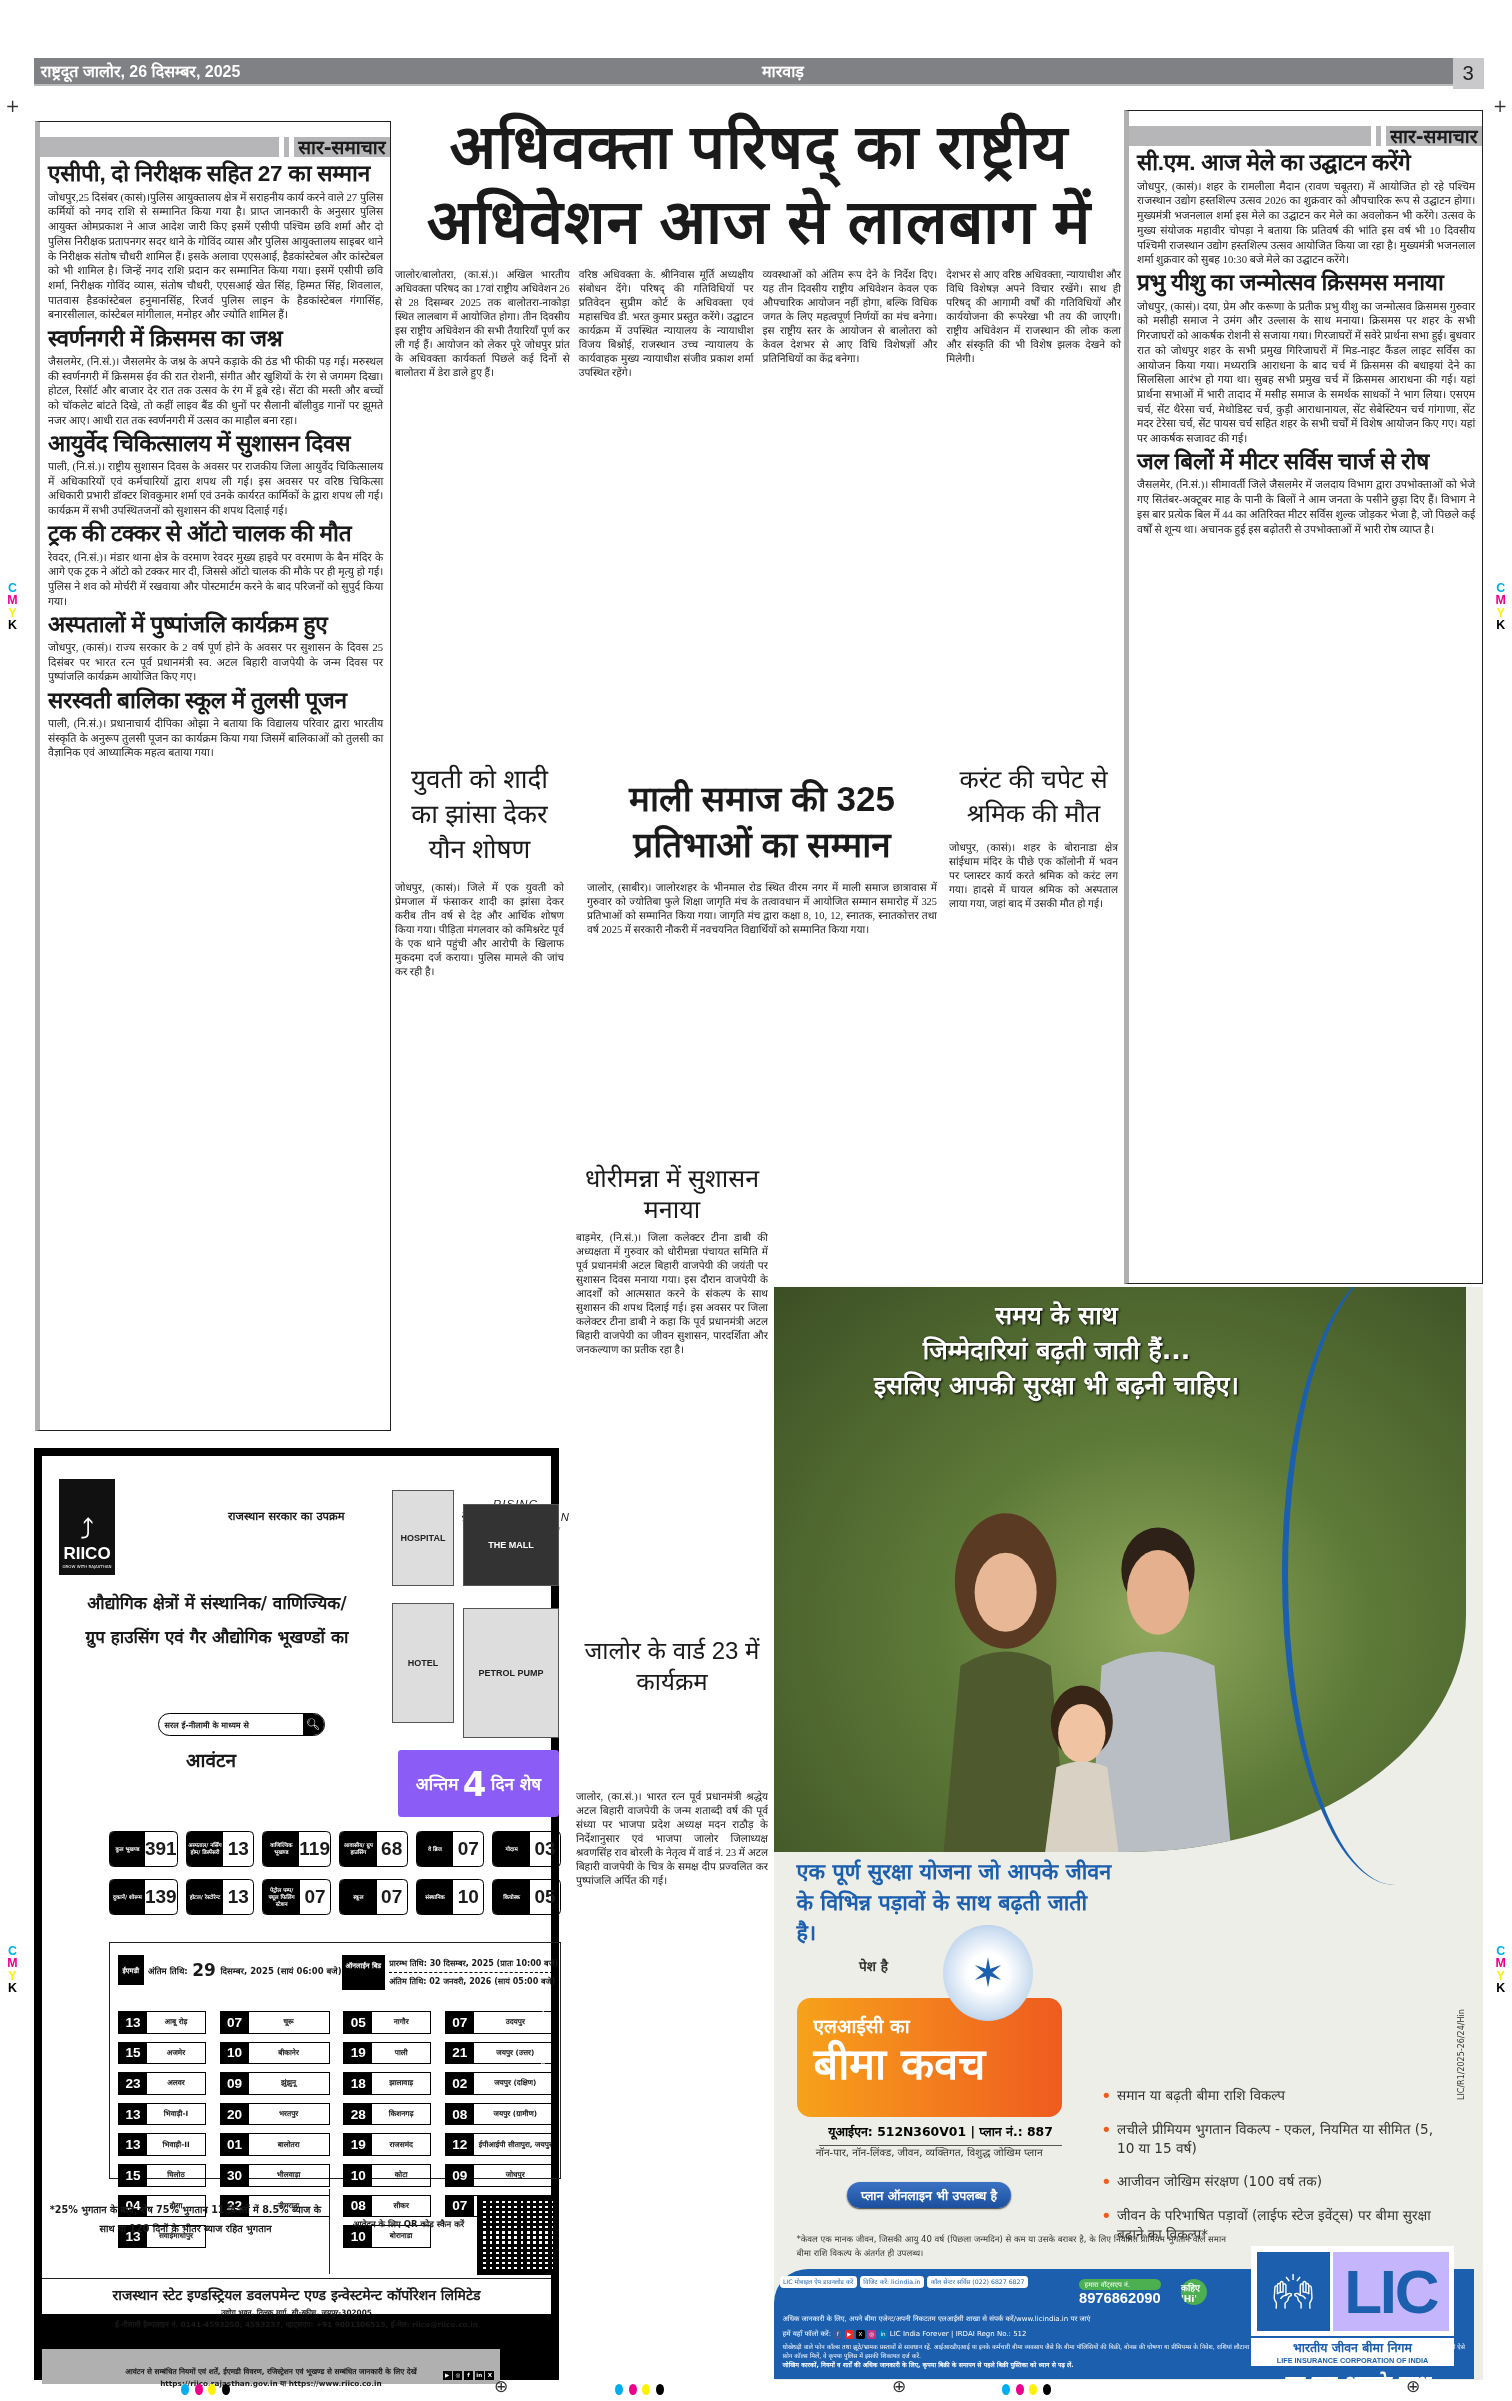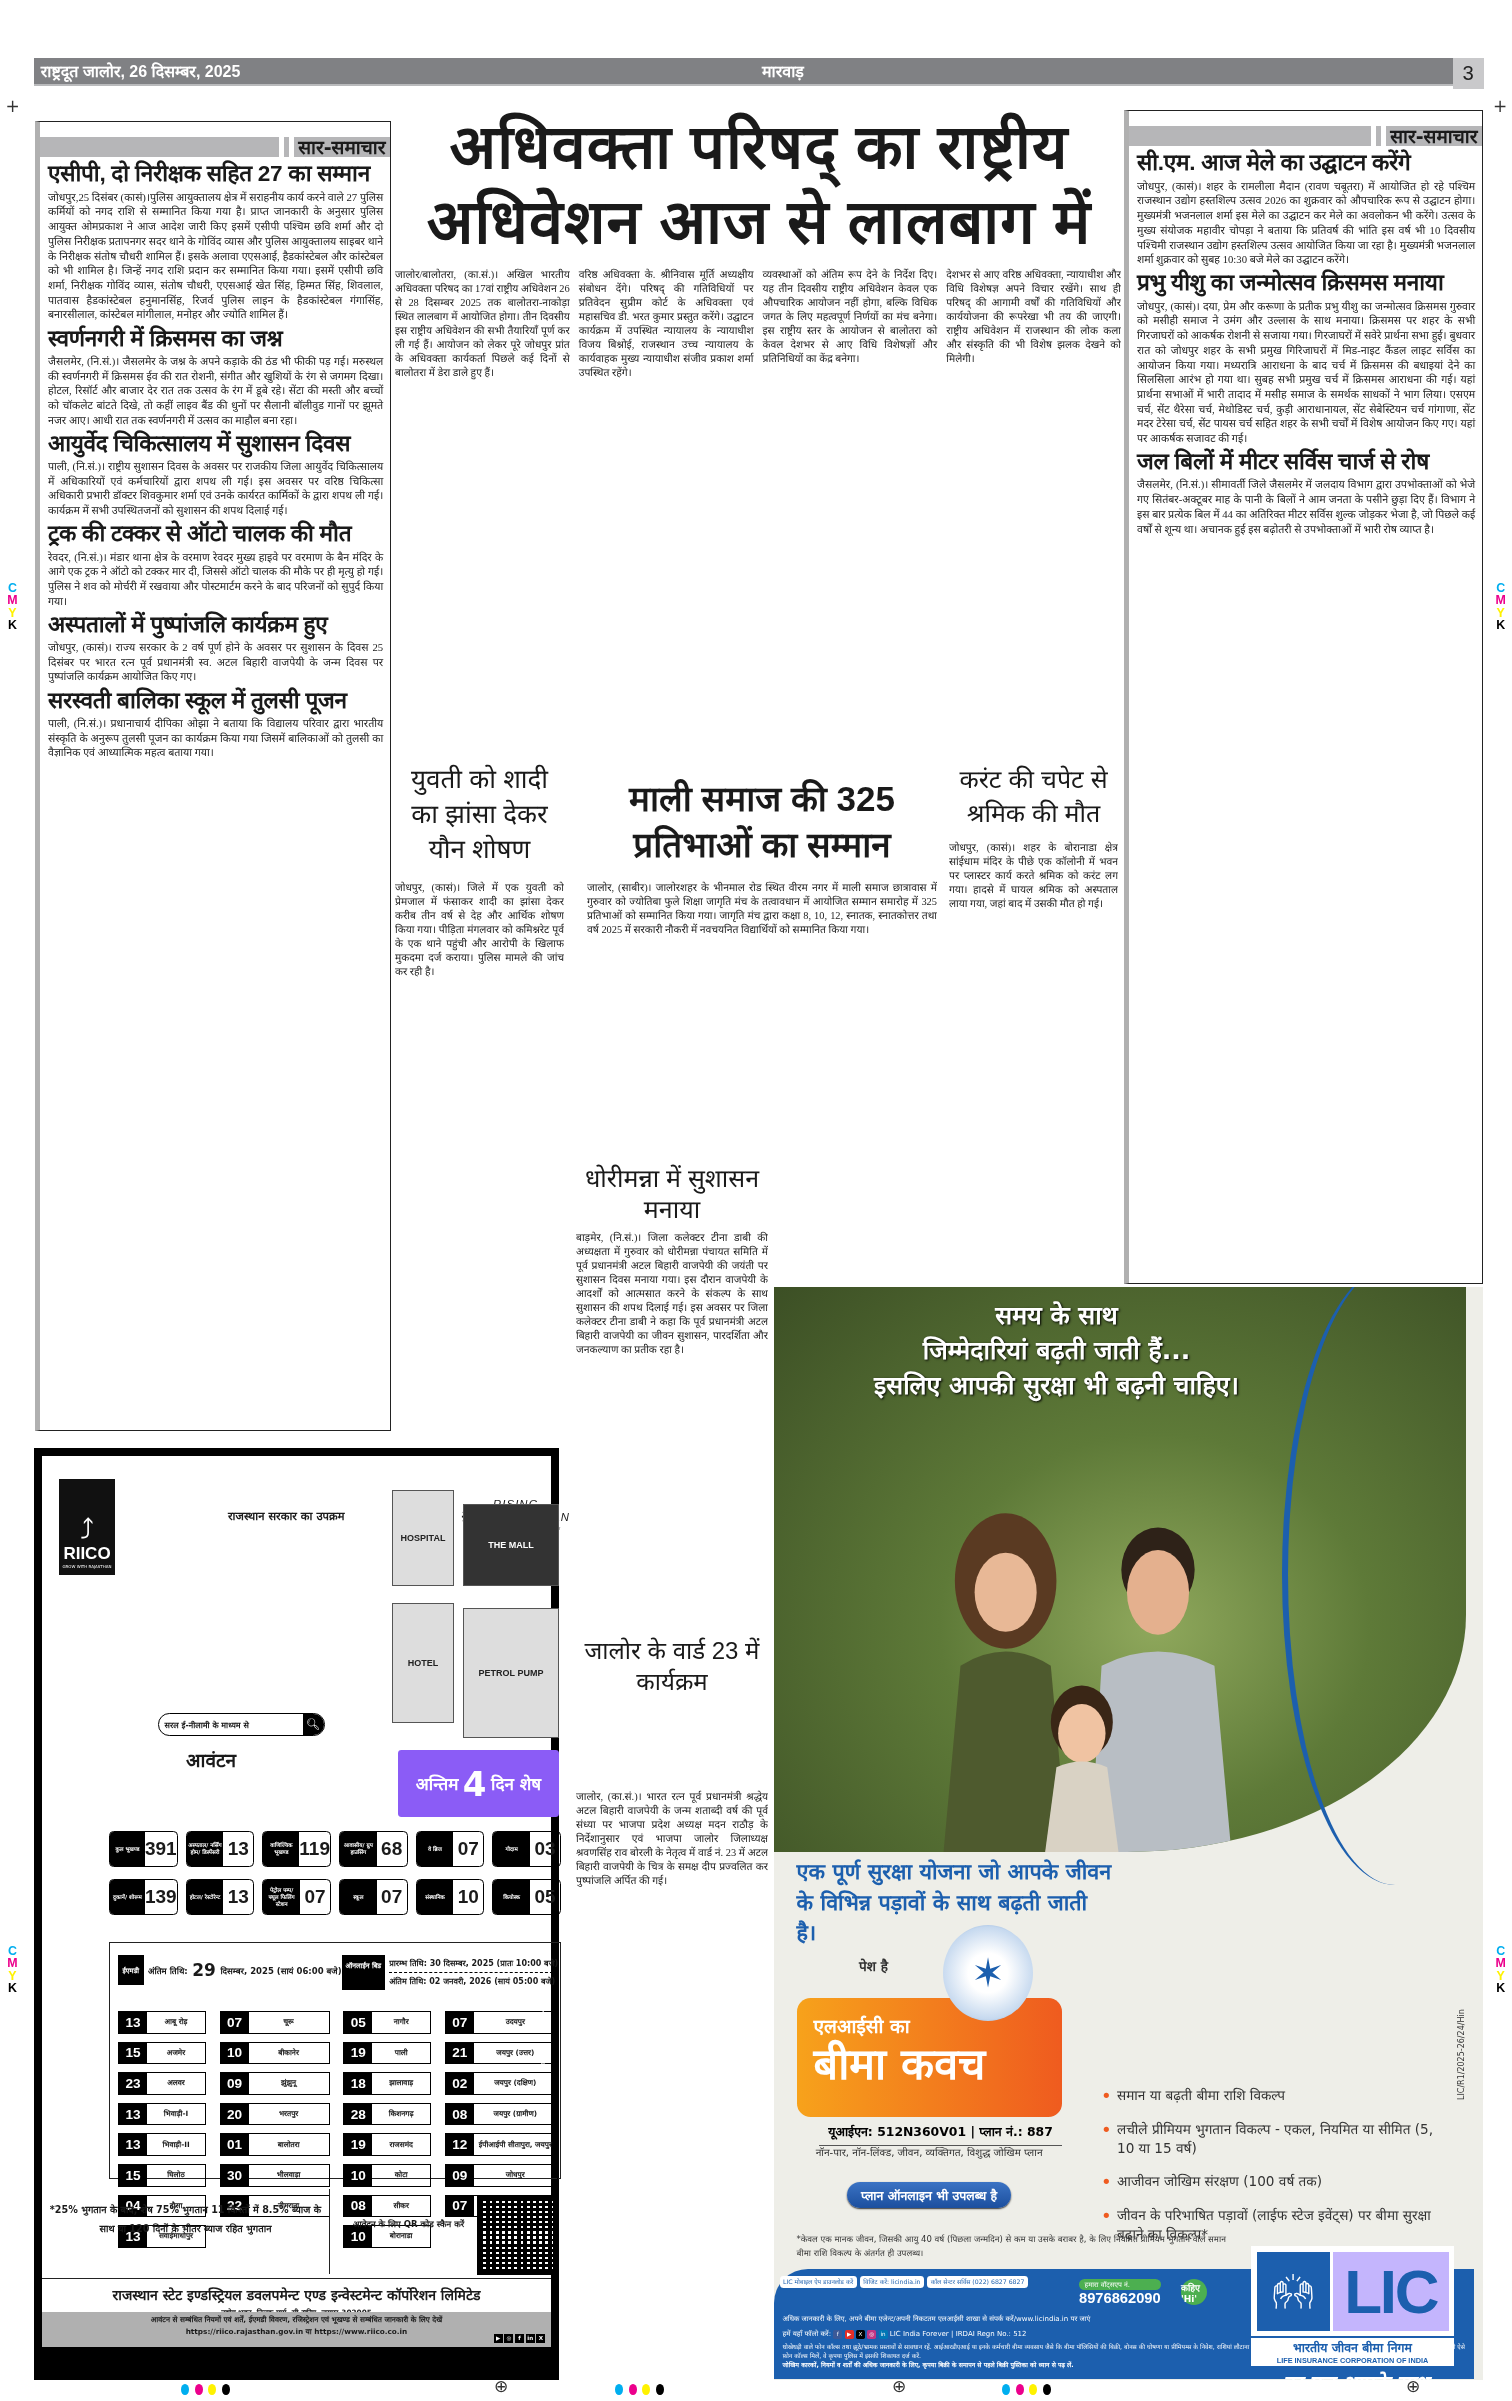--- a/index.html
+++ b/index.html
@@ -71,21 +71,21 @@
   .dist .name { flex: 1; font-weight: bold; font-size: 7.3px; display: flex; align-items: center; justify-content: center; text-align: center; line-height: 8px; }
   .riico .pay { position: absolute; left: 0; top: 733px; width: 288px; height: 85px; border-right: 1.1px solid #222; text-align: center; font-weight: bold; font-size: 9.6px; line-height: 19px; padding-top: 11.3px; }
   .riico .qr-label { position: absolute; left: 311px; top: 762px; text-align: center; font-weight: bold; font-size: 8.5px; line-height: 13.6px; }
   .riico .qr { position: absolute; left: 435px; top: 740px; width: 79px; height: 79px; background:
       repeating-linear-gradient(90deg, #000 0 3.4px, #fff 3.4px 6.2px),
       repeating-linear-gradient(0deg, #000 0 2.8px, #fff 2.8px 5.1px); background-blend-mode: multiply; border: 3.4px solid #000; }
   .riico .corp { position: absolute; left: 0; top: 822px; width: 100%; border-top: 1.1px solid #222; text-align: center; padding-top: 5.6px; }
   .riico .corp .t { font-weight: bold; font-size: 14px; }
   .riico .corp .a { font-weight: bold; font-size: 7.3px; margin-top: 3.4px; }
   .riico .corp .c { font-weight: bold; font-size: 7.3px; margin-top: 2.3px; }
-  .riico .foot { position: absolute; left: 8px; top: 864px; width: 509px; height: 35px; background: #b0b0b0; text-align: center; font-weight: bold; font-size: 7.3px; line-height: 12.4px; padding-top: 2px; }
+  .riico .foot { position: absolute; left: 8px; top: 901px; width: 458px; height: 35px; background: #b0b0b0; text-align: center; font-weight: bold; font-size: 7.3px; line-height: 12.4px; padding-top: 17px; }
   .riico .foot .socials { position: absolute; right: 5.6px; bottom: 4.5px; display: flex; gap: 1.7px; }
   .riico .foot .socials span { width: 9px; height: 9px; background: #000; color: #fff; font-size: 5.6px; line-height: 9px; display: block; }
   .riico .serial { position: absolute; right: -20.3px; top: 593px; transform: rotate(-90deg); font-size: 6.2px; color: #fff; white-space: nowrap; }
 
   
   .lic { position: absolute; left: 774px; top: 1287px; width: 709px; height: 1093px; background: #eeeee8; overflow: hidden; }
   .lic .photo { position: absolute; left: 0; top: 0; width: 692px; height: 565px; background: radial-gradient(ellipse at 55% 60%, #8fa85c 0%, #5e7a38 40%, #3c4f25 100%); border-bottom-right-radius: 339px 237px; overflow: hidden; }
   .lic .photo .people { position: absolute; left: 147px; top: 198px; width: 316px; height: 367px; }
   .lic .tagline { position: absolute; left: 0; top: 11.3px; width: 565px; text-align: center; color: #fff; font-weight: bold; font-size: 25px; line-height: 35px; text-shadow: 1.1px 1.1px 2.3px #000; }
   .lic .arc { position: absolute; left: 508px; top: -22.6px; width: 226px; height: 621px; border-left: 6.8px solid #1c5fae; border-radius: 50%; }
@@ -255,20 +255,21 @@
     <div class="riico-logo">
       <div class="swoosh">⤴</div>
       <div class="name">RIICO</div>
       <div class="tag">GROW WITH RAJASTHAN</div>
     </div>
     <div class="govt">राजस्थान सरकार का उपक्रम</div>
     <div class="rising">
       <span class="sun">✺</span>
       <span class="txt"><span>RISING RAJASTHAN</span><small>REPLETE • RESPONSIBLE • READY</small></span>
     </div>
+    <div class="headline">औद्योगिक क्षेत्रों में संस्थानिक/ वाणिज्यिक/ ग्रुप हाउसिंग एवं गैर औद्योगिक भूखण्डों का</div>
     <div class="search-pill">
         <span>सरल ई-नीलामी के माध्यम से</span>
         <i>🔍︎</i>
       </div>
     <div class="allot">आवंटन</div>
     <div class="illus" style="left:350px;top:34px;width:62px;height:96px;">HOSPITAL</div>
     <div class="illus" style="left:421px;top:48px;width:96px;height:82px;background:#333;color:#fff;">THE MALL</div>
     <div class="illus" style="left:350px;top:147px;width:62px;height:120px;">HOTEL</div>
     <div class="illus" style="left:421px;top:152px;width:96px;height:130px;">PETROL PUMP</div>
     <div class="days">

